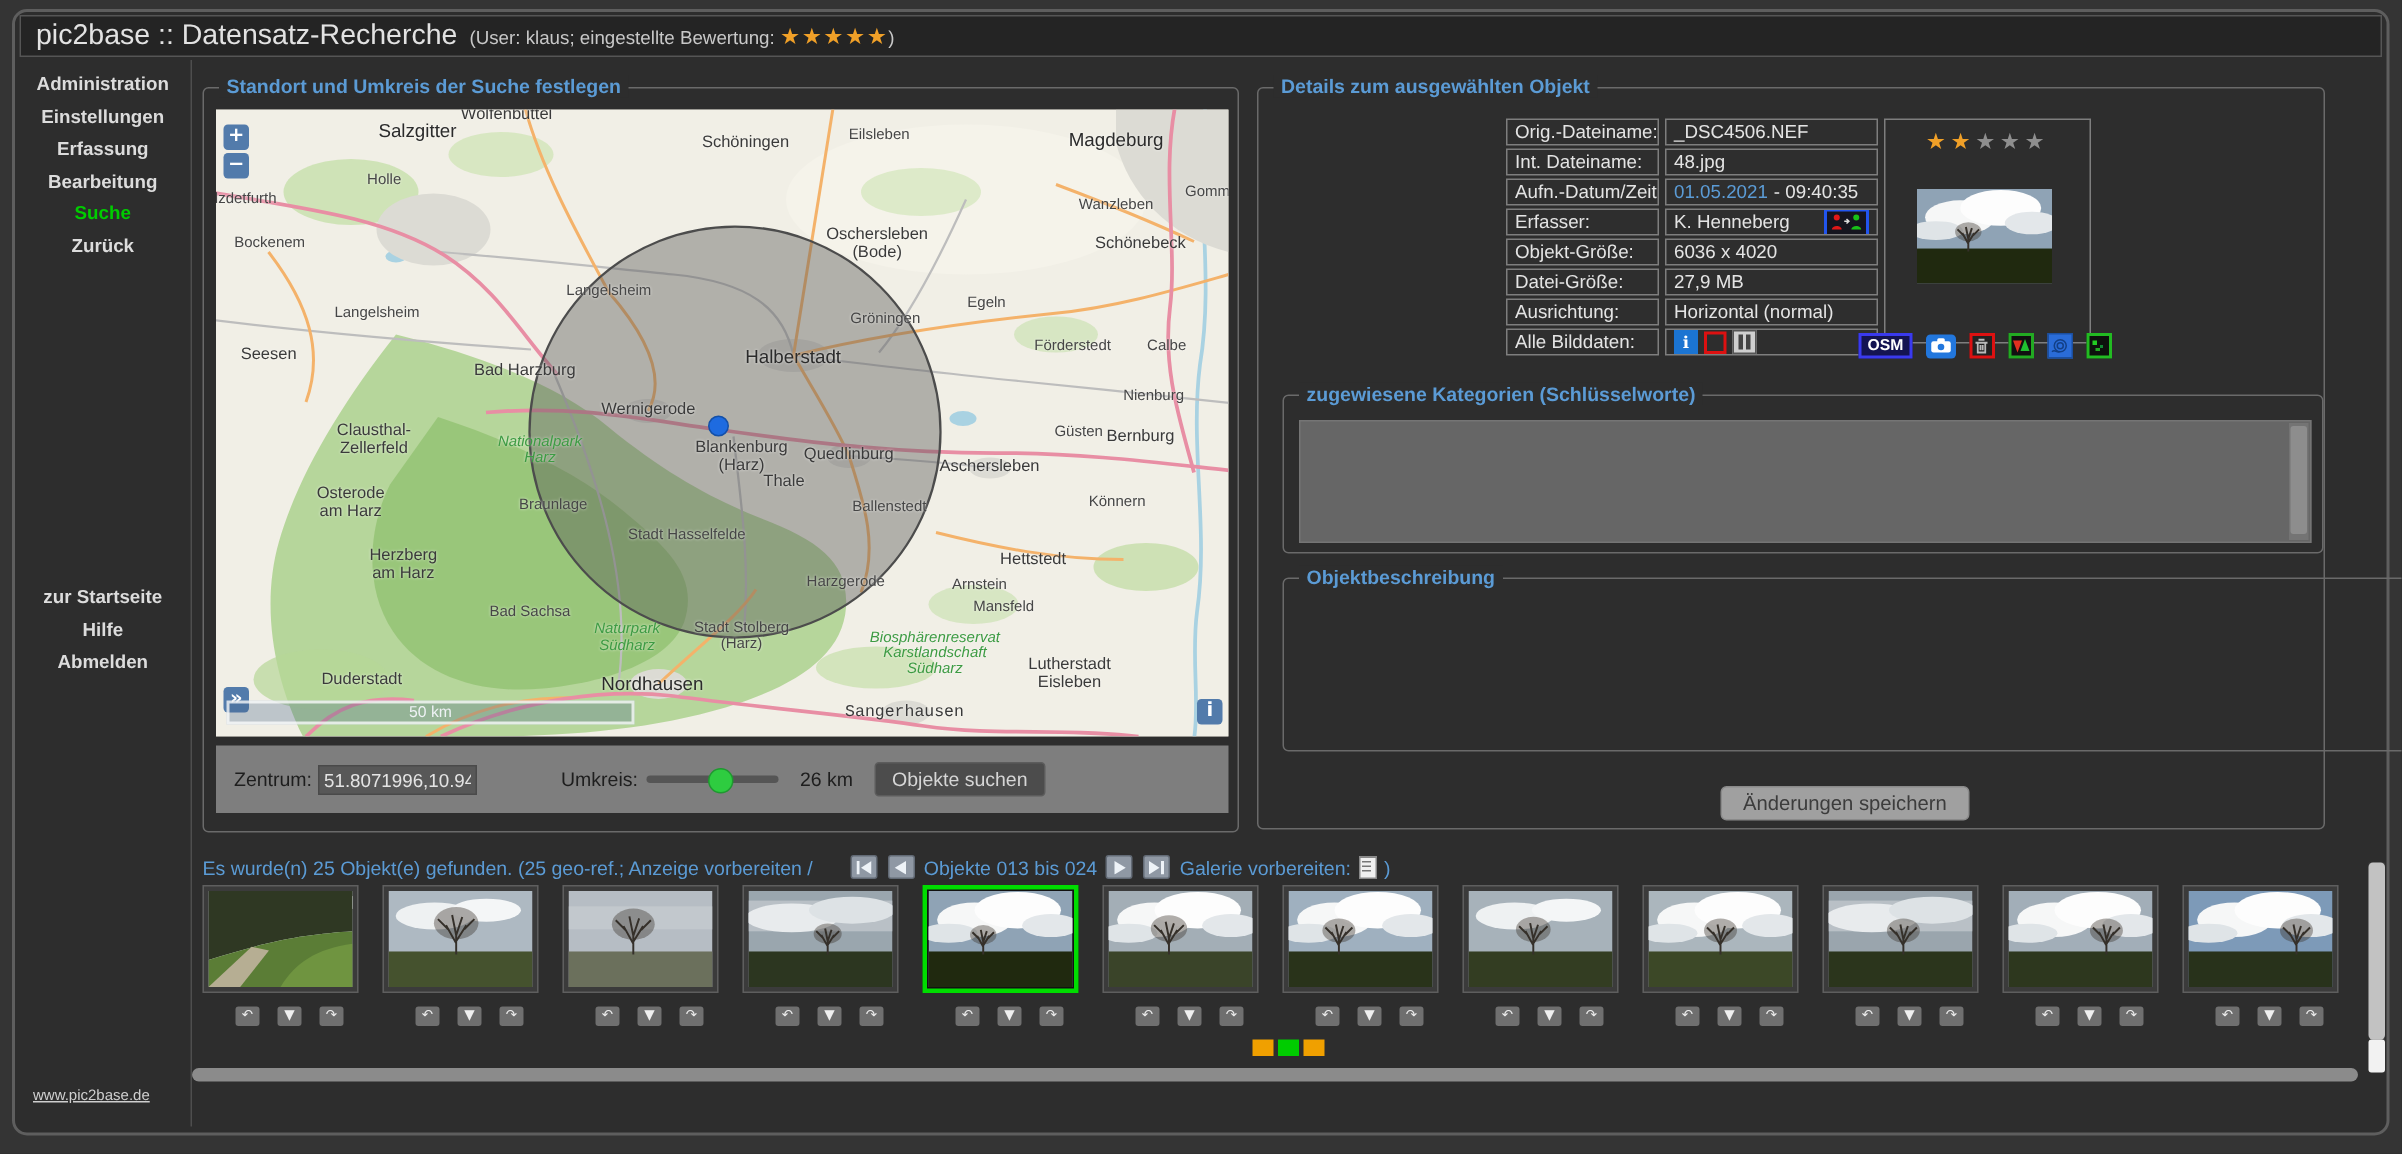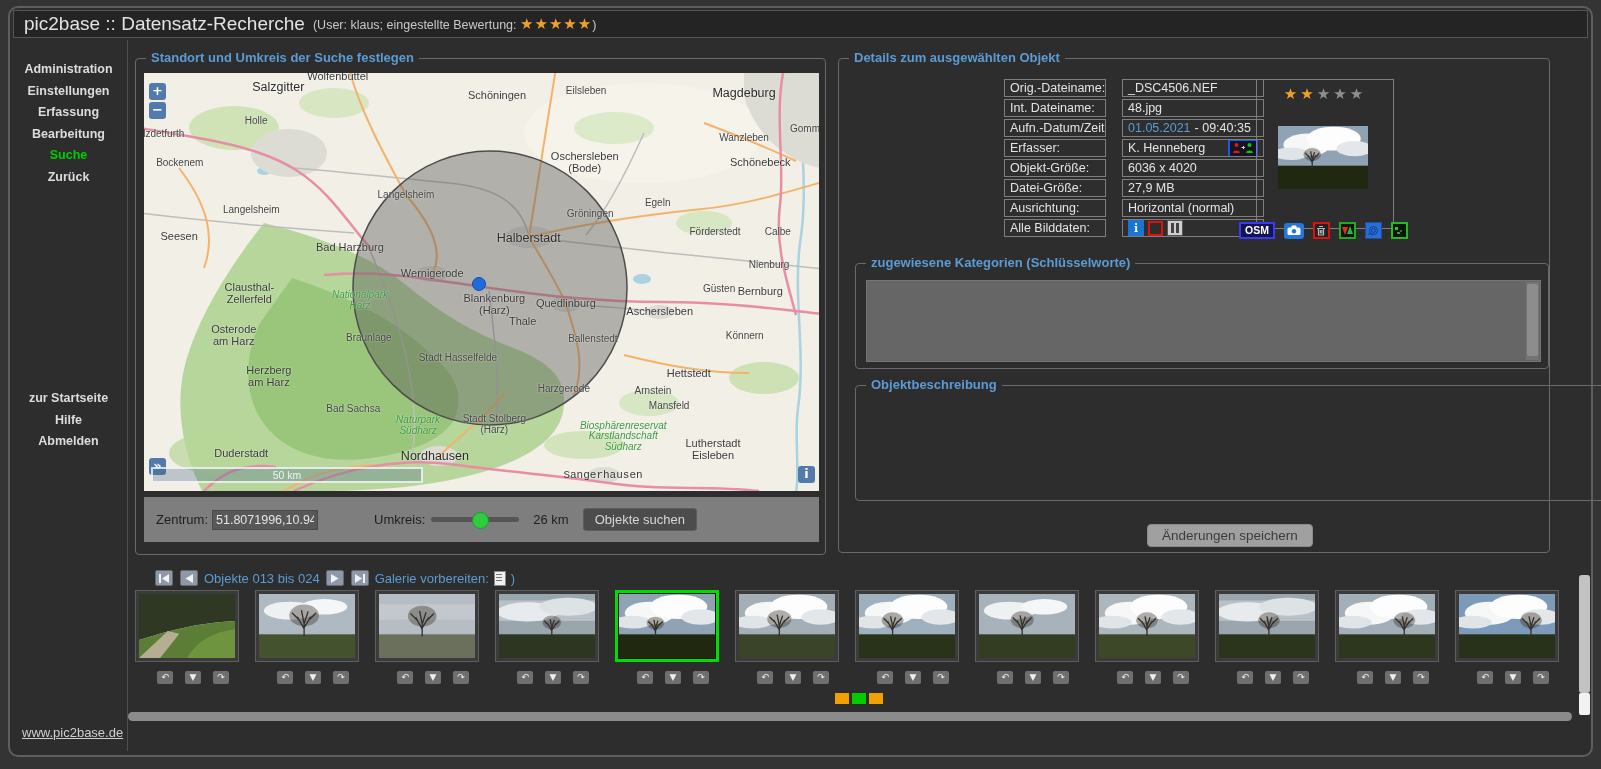--- a/index.html
+++ b/index.html
@@ -5,21 +5,21 @@
   html,body{margin:0;padding:0;}
   body{width:1601px;height:769px;background:#343434;font-family:"Liberation Sans",sans-serif;position:relative;overflow:hidden;}
   .app{position:absolute;left:8px;top:6px;width:1581px;height:747px;background:#2d2d2d;border:2px solid #5e5e5e;border-radius:10px;}
   
   .header{position:absolute;left:3px;top:2px;right:3px;height:28px;background:#242424;border:1px solid #555;display:flex;align-items:center;padding-left:10px;box-sizing:border-box;}
   .title{font-size:19px;color:#e2e2e2;}
   .subtitle{font-size:12.5px;color:#c8c8c8;margin-left:8px;}
   .stars-hdr{color:#f0a028;font-size:15px;letter-spacing:1px;font-family:"DejaVu Sans",sans-serif;}
   
   .side-divider{position:absolute;left:117px;top:32px;bottom:4px;width:1px;background:#4e4e4e;}
-  #side-menu{position:absolute;left:0;top:51px;width:117px;}
+  #side-menu{position:absolute;left:0;top:38px;width:117px;}
   #side-footer{position:absolute;left:0;top:380px;width:117px;}
   .side-item{width:117px;text-align:center;font-weight:bold;font-size:12.5px;color:#dcdcdc;line-height:21.5px;cursor:pointer;}
   .side-item.active{color:#00cc00;}
   
   .fset{position:absolute;border:1px solid #6a6a6a;border-radius:4px;box-sizing:border-box;}
   .fset>.legend{position:absolute;top:-9px;left:10px;background:#2d2d2d;padding:0 5px;color:#5b9bd5;font-weight:bold;font-size:13px;white-space:nowrap;}
   #map-fset{left:125px;top:50px;width:691px;height:497px;}
   
   #map{position:absolute;left:8px;top:14px;width:675px;height:418px;overflow:hidden;background:#f1efe6;cursor:grab;}
   #map svg.base{position:absolute;left:0;top:0;}
@@ -38,21 +38,21 @@
   .strip{position:absolute;left:8px;top:438px;width:675px;height:45px;background:#7e7e7e;display:flex;align-items:center;font-size:13px;color:#1e1e1e;box-sizing:border-box;}
   .center-input{background:#585858;border:1px solid #4a4a4a;color:#e4e4e4;font-size:12.5px;width:98px;padding:2px 3px;margin-left:4px;font-family:"Liberation Sans",sans-serif;}
   .slider{width:88px;height:5px;background:#555;border-radius:3px;position:relative;margin-left:6px;}
   .slider .knob{position:absolute;top:-5px;left:calc(55% - 8px);width:15px;height:15px;border-radius:50%;background:#2ecc40;border:1px solid #1f9930;cursor:pointer;}
   .gbtn{background:#4c4c4c;color:#d6d6d6;border:1px solid #5c5c5c;border-radius:3px;font-size:13px;padding:3px 11px;margin-left:14px;cursor:pointer;font-family:"Liberation Sans",sans-serif;}
   
   #details-fset{left:828px;top:50px;width:712px;height:495px;}
   #details-table{position:absolute;left:165px;top:20px;}
   .drow{display:flex;margin-bottom:2px;}
   .dcell{border:1px solid #7e7e7e;background:#2e2e2e;color:#e4e4e4;font-size:12.5px;height:18px;line-height:17px;padding:0 5px;box-sizing:border-box;white-space:nowrap;overflow:hidden;}
-  .dlabel{width:102px;margin-right:16px;}
+  .dlabel{width:102px;margin-right:4px;}
   .dvalue{width:142px;display:flex;align-items:center;gap:4px;}
   .dvalue .blue{color:#5b9bd5;}
   .dvalue.person{justify-content:space-between;}
   .right-frame{position:absolute;left:417px;top:20px;width:136px;height:148px;border:1px solid #7e7e7e;}
   #detail-stars{text-align:center;margin-top:5px;font-size:15px;letter-spacing:3px;font-family:"DejaVu Sans",sans-serif;}
   #detail-stars .on{color:#f0a028;}
   #detail-stars .off{color:#8e8e8e;}
   .preview{position:absolute;left:21px;top:46px;width:90px;height:63px;}
   .icons-row{position:absolute;left:400px;top:163px;display:flex;align-items:center;gap:9px;}
   
@@ -87,21 +87,21 @@
   .tframe.sel{border:3px solid #00dd00;padding:1px;background:#111;}
   .tbtns{display:flex;gap:12px;margin:9px 0 0 22px;}
   .tbtn{width:16px;height:13px;background:#6f6f6f;border-radius:2px;color:#f0f0f0;font-size:9px;line-height:13px;text-align:center;cursor:pointer;font-family:"DejaVu Sans",sans-serif;}
   #pager{position:absolute;left:825px;top:685px;display:flex;gap:3px;}
   .pagesq{width:14px;height:11px;cursor:pointer;}
   #vscroll{position:absolute;left:1569px;top:567px;width:11px;height:140px;background:#3a3a3a;}
   #vscroll .vthumb{position:absolute;left:0;top:0;width:11px;height:118px;background:#c2c2c2;border-radius:3px;}
   #vscroll .vcap{position:absolute;left:0;bottom:0;width:11px;height:22px;background:#f2f2f2;border-radius:2px;}
   #hscroll{position:absolute;left:118px;top:704px;width:1444px;height:9px;background:#8b8b8b;border-radius:5px;cursor:pointer;}
   
-  #footer-link{position:absolute;left:12px;top:717px;font-size:13px;color:#cfcfcf;text-decoration:underline;cursor:pointer;}
+  #footer-link{position:absolute;left:12px;top:717px;font-size:10px;color:#cfcfcf;text-decoration:underline;cursor:pointer;}
 </style>
 </head>
 <body>
 
 <div class="app">
 
   <div class="header">
     <span class="title">pic2base :: Datensatz-Recherche</span>
     <span class="subtitle">
       <span>(User: klaus; eingestellte Bewertung: </span><span class="stars-hdr">★★★★★</span><span>)</span>
@@ -386,20 +386,21 @@
     </div>
 
     <div class="fset" id="desc-fset">
       <span class="legend">Objektbeschreibung</span>
     </div>
 
     <button id="save-btn">Änderungen speichern</button>
   </div>
 
   <div class="results">
+    <span>Es wurde(n) 25 Objekt(e) gefunden. (25 geo-ref.; Anzeige vorbereiten /</span>
     <span class="spacer"></span>
     <span class="navbtn">
         <svg width="10" height="9">
           <rect x="0" y="0" width="2" height="9" fill="#eef3f8"></rect>
           <polygon points="10,0 10,9 3,4.5" fill="#eef3f8"></polygon>
         </svg>
       </span>
     <span class="navbtn">
         <svg width="9" height="9">
           <polygon points="8,0 8,9 0.5,4.5" fill="#eef3f8"></polygon>

